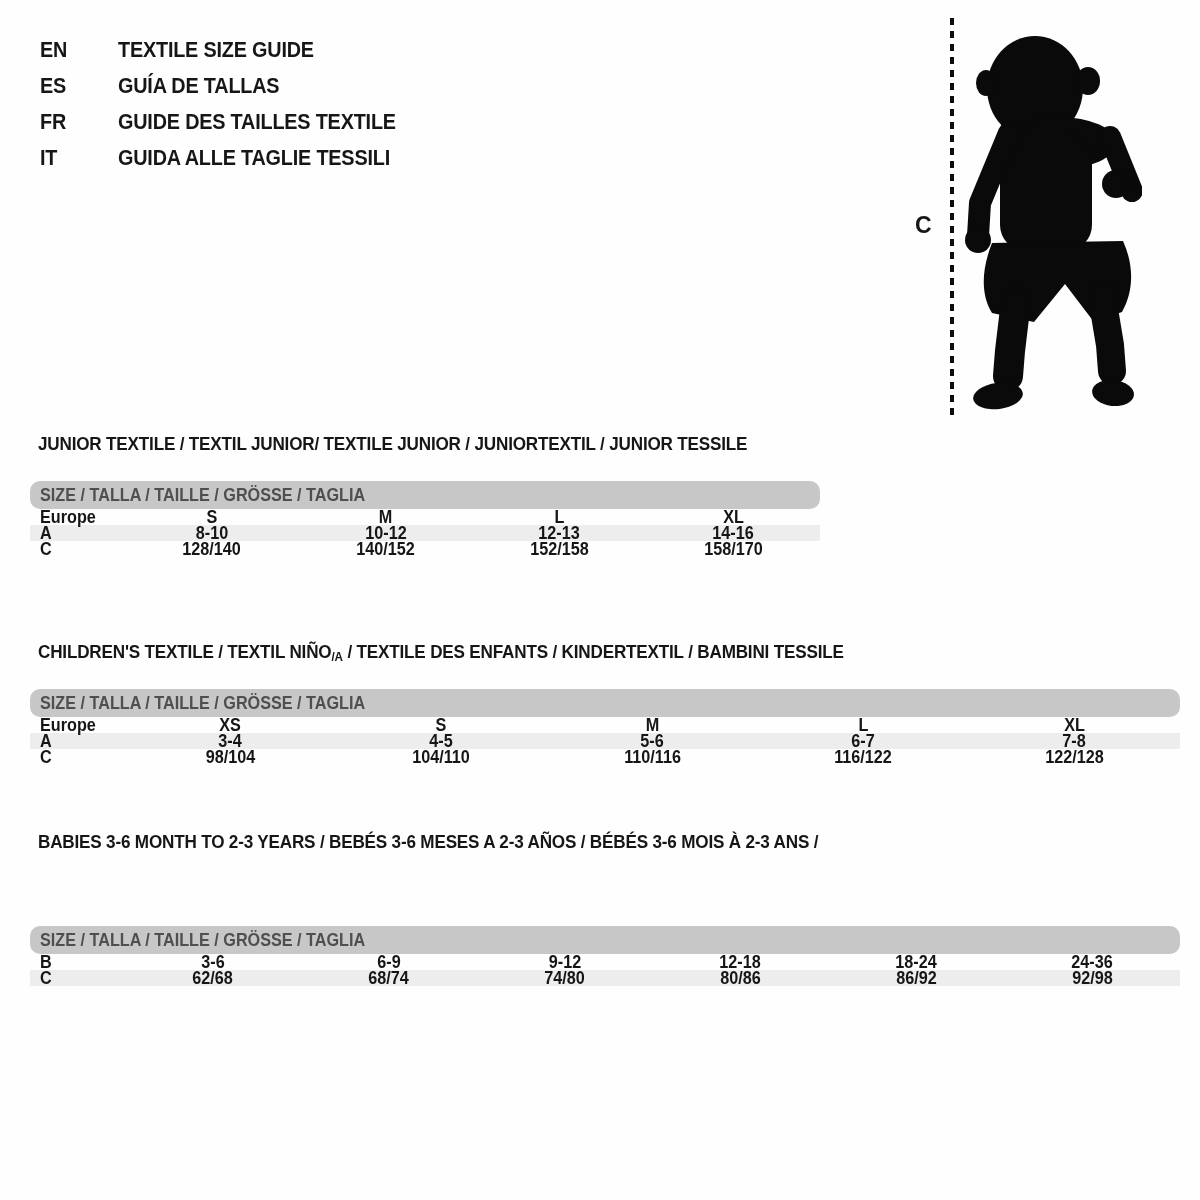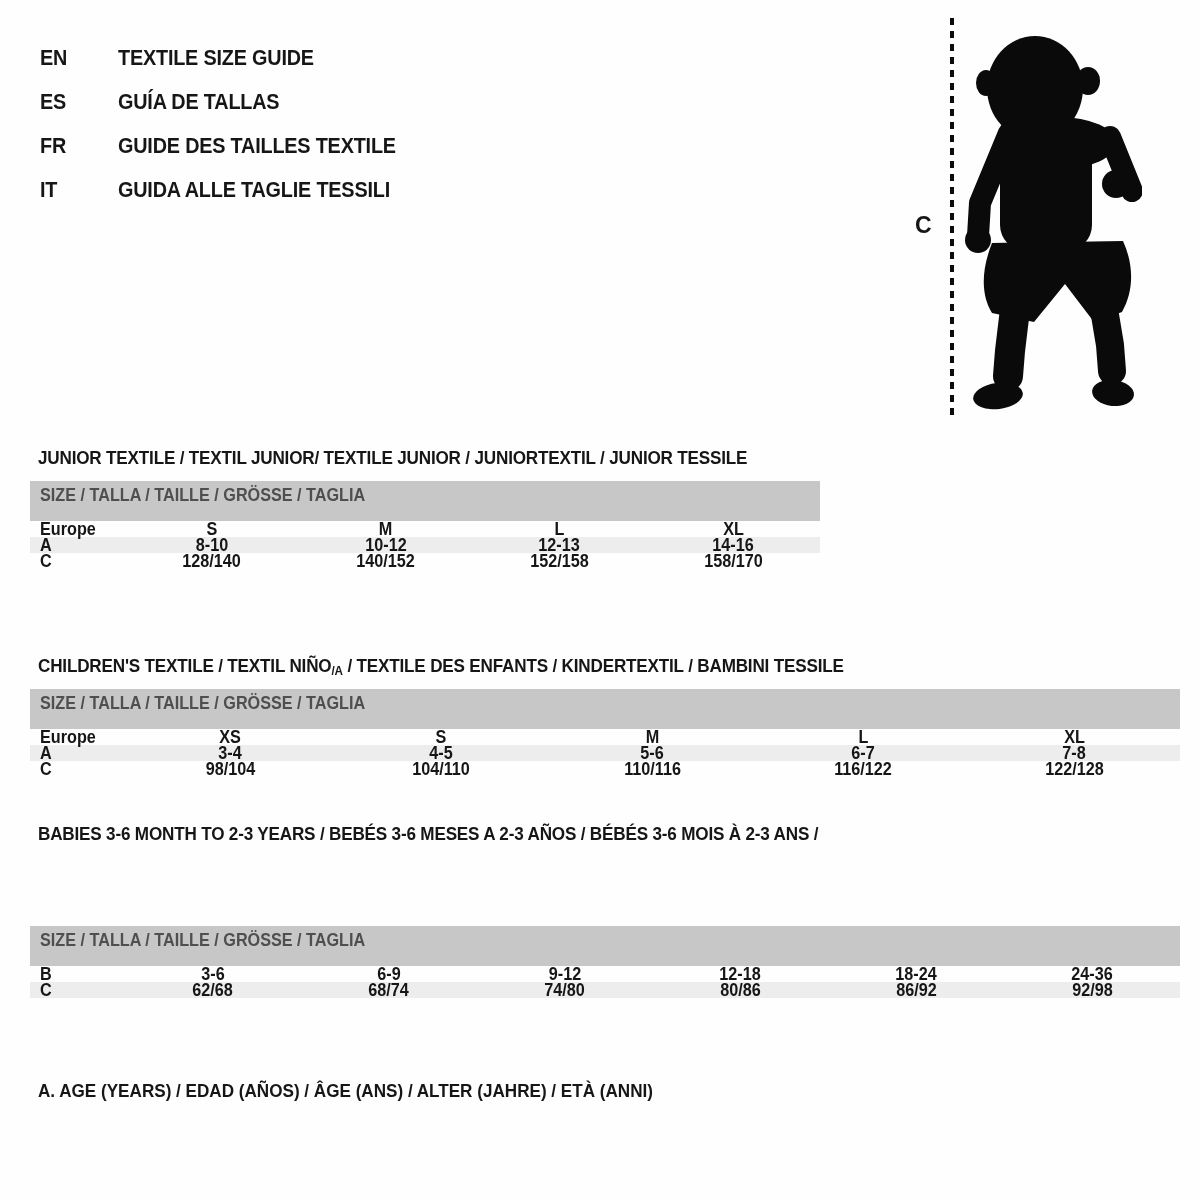--- a/index.html
+++ b/index.html
@@ -11,40 +11,40 @@
     color: #161616;
   }
   .page { position: relative; width: 1200px; height: 1200px; overflow: hidden; }
   .abs { position: absolute; }
 
   
   .cond  { display: inline-block; transform: scaleX(0.9); transform-origin: 0 50%; white-space: nowrap; }
   .condc { display: inline-block; transform: scaleX(0.9); transform-origin: 50% 50%; white-space: nowrap; }
 
   
-  .lang-row { display: flex; height: 36px; align-items: center; font-size: 22px; letter-spacing: -0.2px; margin-top: 8px; }
+  .lang-row { display: flex; height: 36px; align-items: center; font-size: 22px; letter-spacing: -0.2px; }
   .lang-code { width: 78px; flex: 0 0 78px; }
 
   
   .dash-line {
     width: 4px; height: 397px;
     background: repeating-linear-gradient(#0c0c0c 0 7px, transparent 7px 13px);
   }
   .c-label { font-size: 23px; }
 
   
-  .sec-title { font-size: 19px; letter-spacing: -0.2px; margin-top: 14px; }
+  .sec-title { font-size: 19px; letter-spacing: -0.2px; }
   .subscript { font-size: 13px; position: relative; top: 3px; }
 
   
   .table { position: absolute; font-size: 18px; }
   .size-bar {
-    height: 40px; line-height: 28px;
+    height: 28px; line-height: 28px;
     background: #c7c7c7; color: #4f4f4f;
-    padding-left: 10px; font-size: 18px;
+    padding-left: 10px; font-size: 18px; border-radius: 10px;
   }
   .trow { display: flex; height: 16px; align-items: center; }
   .trow.alt { background: #ededed; }
   .cell-label { width: 95px; flex: 0 0 95px; padding-left: 10px; }
   .cell-val { flex: 1 1 0; text-align: center; }
 
   
   .legend-line { height: 30px; line-height: 30px; font-size: 19px; }
 
   svg .fill { fill: #0a0a0a; }
@@ -156,21 +156,21 @@
     <div class="trow">
       <div class="cell-label"><span class="cond">C</span></div>
       <div class="cell-val"><span class="condc">98/104</span></div>
       <div class="cell-val"><span class="condc">104/110</span></div>
       <div class="cell-val"><span class="condc">110/116</span></div>
       <div class="cell-val"><span class="condc">116/122</span></div>
       <div class="cell-val"><span class="condc">122/128</span></div>
     </div>
   </div>
 
-  <div class="abs sec-title" style="left:38px; top:804px;text-decoration:underline;">
+  <div class="abs sec-title" style="left:38px; top:826px;text-decoration:underline;">
     <div style="height:31px; line-height:31px;"><span class="cond">BABIES 3-6 MONTH TO 2-3 YEARS / BEBÉS 3-6 MESES A 2-3 AÑOS / BÉBÉS 3-6 MOIS À 2-3 ANS /</span></div>
   </div>
   <div class="table" style="left:30px; top:926px; width:1150px;">
     <div class="size-bar">
       <span class="cond">SIZE / TALLA / TAILLE / GRÖSSE / TAGLIA</span>
     </div>
     <div class="trow">
       <div class="cell-label"><span class="cond">B</span></div>
       <div class="cell-val"><span class="condc">3-6</span></div>
       <div class="cell-val"><span class="condc">6-9</span></div>
@@ -184,16 +184,15 @@
       <div class="cell-val"><span class="condc">62/68</span></div>
       <div class="cell-val"><span class="condc">68/74</span></div>
       <div class="cell-val"><span class="condc">74/80</span></div>
       <div class="cell-val"><span class="condc">80/86</span></div>
       <div class="cell-val"><span class="condc">86/92</span></div>
       <div class="cell-val"><span class="condc">92/98</span></div>
     </div>
   </div>
 
   <div class="abs" style="left:38px; top:1076px;">
-    <div class="legend-line"><span class="cond">A. AGE (YEARS) / EDAD (AÑOS) / ÂGE (ANS) / ALTER (JAHRE) / ETÀ (ANNI)</span></div>
   </div>
 
 </div>
 
 </body></html>

